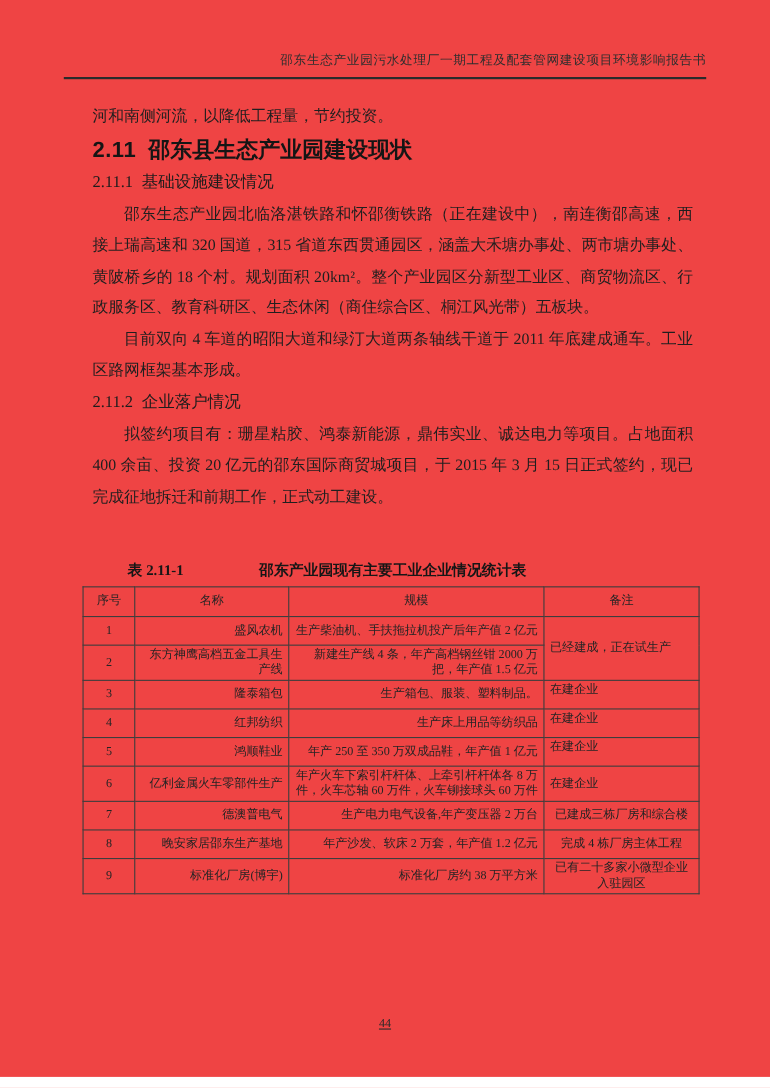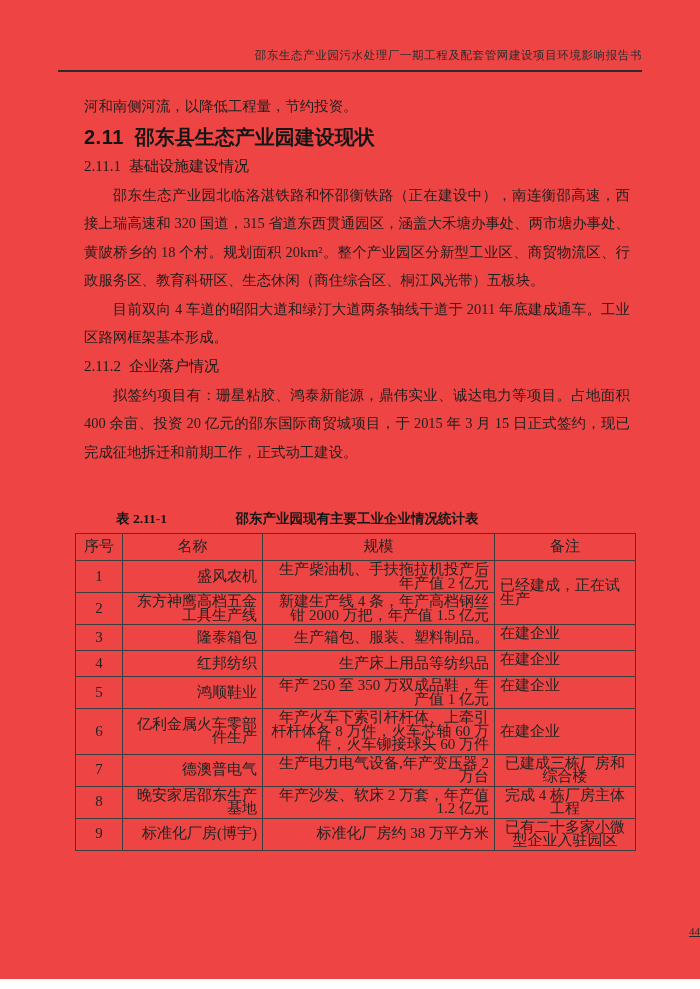--- a/index.html
+++ b/index.html
@@ -59,21 +59,21 @@
     font-size:13.5px;
     color:#161616;
   }
   .cap-label { position:absolute; left:0; top:0;margin-left:32px; }
   .cap-title { display:block; text-align:center;margin-top:40px; }
   table.doc-table {
     width:560px;
     margin-left:-9px;
     border-collapse:collapse;
     table-layout:fixed;
-    font-size:15px;
+    font-size:11px;
     line-height:13.5px;
     color:#242424;
   }
   .doc-table th, .doc-table td {
     border:1px solid #3d3d3d;
     padding:2px 5px;
     vertical-align:middle;
     overflow:hidden;
   }
   .doc-table thead th {
@@ -84,21 +84,21 @@
   .doc-table td { height:21px; }
   td.c-no { text-align:center; }
   td.c-name, td.c-scale { text-align:right; }
   td.c-remark { text-align:left; }
   td.r-top { vertical-align:top; padding-top:2px; }
   td.r-center { text-align:center; }
   .page-number {
     position:absolute;
     left:0; right:0;
     bottom:42px;
-    text-align:right;
+    text-align:center;
     font-size:11px;
     color:#2a2a2a;
     text-decoration:underline;
   }
 </style>
 </head>
 <body>
 
 <div class="page">
 

